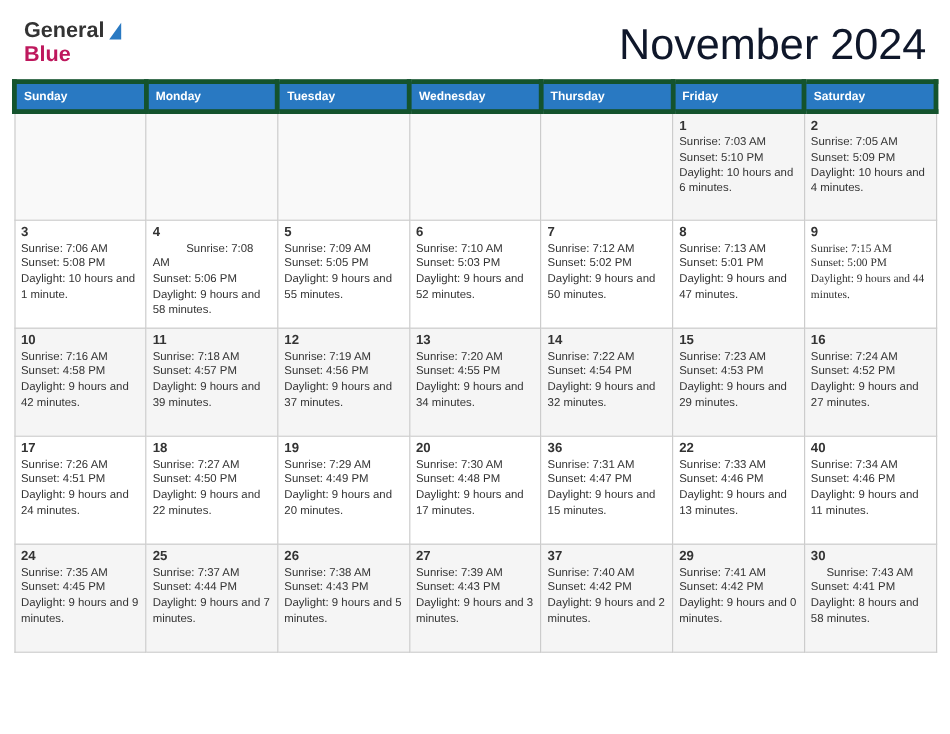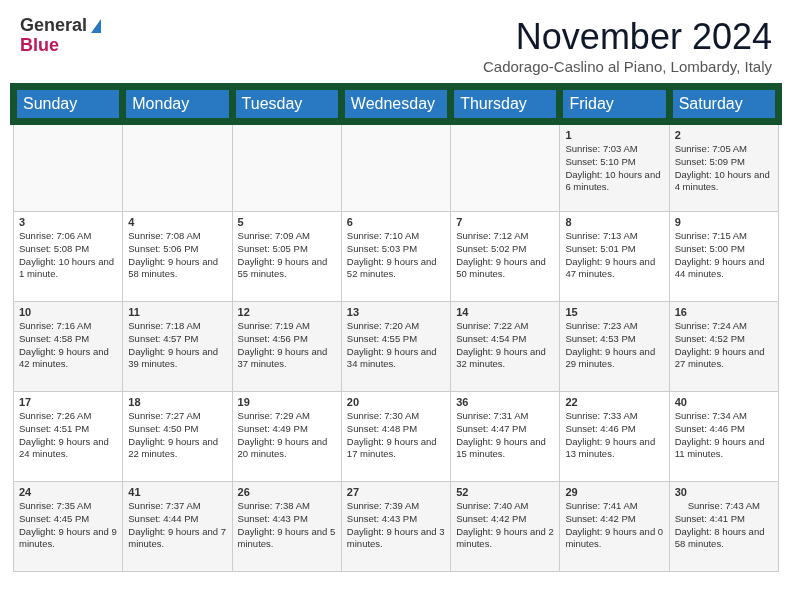--- a/index.html
+++ b/index.html
@@ -53,24 +53,24 @@
     .cal-wrap {
       padding: 0 10px 10px 10px;
     }
     table {
       width: 100%;
       border-collapse: collapse;
     }
     thead tr th {
       background-color: #2979c2;
       color: #fff;
-      font-size: 16px;
-      font-weight: normal;
+      font-size: 10px;
+      font-weight: bold;
       padding: 5px 6px;
-      border: 7px solid #14532d;
+      border: 4px solid #14532d;
       text-align: left;
     }
     tbody tr td {
       vertical-align: top;
       border: 1px solid #ccc;
       padding: 4px 5px;
       font-size: 10px;
       color: #333;
       width: 14.28%;
       min-height: 80px;
@@ -104,21 +104,20 @@
 <div class="header">
   <div class="logo">
     <div class="logo-row">
       <span class="logo-general">General</span>
       <span class="logo-icon"></span>
     </div>
     <span class="logo-blue">Blue</span>
   </div>
   <div class="title-block">
     <div class="month-title">November 2024</div>
-    <div class="subtitle">Cadorago-Caslino al Piano, Lombardy, Italy</div>
   </div>
 </div>
 
 <div class="cal-wrap">
   <table>
     <thead>
       <tr>
       <th>Sunday</th>
           <th>Monday</th>
           <th>Tuesday</th>
@@ -139,36 +138,36 @@
 Sunset: 5:10 PM
 Daylight: 10 hours and 6 minutes.</span></td>
           <td><span class="day-num">2</span><span class="day-info" style="white-space: pre-line;">Sunrise: 7:05 AM
 Sunset: 5:09 PM
 Daylight: 10 hours and 4 minutes.</span></td>
         </tr>
         <tr>
           <td><span class="day-num">3</span><span class="day-info" style="white-space: pre-line;">Sunrise: 7:06 AM
 Sunset: 5:08 PM
 Daylight: 10 hours and 1 minute.</span></td>
-          <td><span class="day-num">4</span><span class="day-info" style="white-space: pre-line;">Sunrise: 7:08 AM
+          <td><span class="day-num">4</span><span class="day-info" style="white-space: pre-line; margin-left: 28px;">Sunrise: 7:08 AM
 Sunset: 5:06 PM
 Daylight: 9 hours and 58 minutes.</span></td>
           <td><span class="day-num">5</span><span class="day-info" style="white-space: pre-line;">Sunrise: 7:09 AM
 Sunset: 5:05 PM
 Daylight: 9 hours and 55 minutes.</span></td>
           <td><span class="day-num">6</span><span class="day-info" style="white-space: pre-line;">Sunrise: 7:10 AM
 Sunset: 5:03 PM
 Daylight: 9 hours and 52 minutes.</span></td>
           <td><span class="day-num">7</span><span class="day-info" style="white-space: pre-line;">Sunrise: 7:12 AM
 Sunset: 5:02 PM
 Daylight: 9 hours and 50 minutes.</span></td>
           <td><span class="day-num">8</span><span class="day-info" style="white-space: pre-line;">Sunrise: 7:13 AM
 Sunset: 5:01 PM
 Daylight: 9 hours and 47 minutes.</span></td>
-          <td><span class="day-num">9</span><span class="day-info" style="white-space: pre-line;">Sunrise: 7:15 AM
+          <td><span class="day-num">9</span><span class="day-info" style="white-space: pre-line; font-family: Liberation Serif, serif;">Sunrise: 7:15 AM
 Sunset: 5:00 PM
 Daylight: 9 hours and 44 minutes.</span></td>
         </tr>
         <tr>
           <td><span class="day-num">10</span><span class="day-info" style="white-space: pre-line;">Sunrise: 7:16 AM
 Sunset: 4:58 PM
 Daylight: 9 hours and 42 minutes.</span></td>
           <td><span class="day-num">11</span><span class="day-info" style="white-space: pre-line;">Sunrise: 7:18 AM
 Sunset: 4:57 PM
 Daylight: 9 hours and 39 minutes.</span></td>
@@ -208,30 +207,30 @@
 Sunset: 4:46 PM
 Daylight: 9 hours and 13 minutes.</span></td>
           <td><span class="day-num">40</span><span class="day-info" style="white-space: pre-line;">Sunrise: 7:34 AM
 Sunset: 4:46 PM
 Daylight: 9 hours and 11 minutes.</span></td>
         </tr>
         <tr>
           <td><span class="day-num">24</span><span class="day-info" style="white-space: pre-line;">Sunrise: 7:35 AM
 Sunset: 4:45 PM
 Daylight: 9 hours and 9 minutes.</span></td>
-          <td><span class="day-num">41</span><span class="day-info" style="white-space: pre-line;">Sunrise: 7:37 AM
+          <td><span class="day-num">25</span><span class="day-info" style="white-space: pre-line;">Sunrise: 7:37 AM
 Sunset: 4:44 PM
 Daylight: 9 hours and 7 minutes.</span></td>
           <td><span class="day-num">26</span><span class="day-info" style="white-space: pre-line;">Sunrise: 7:38 AM
 Sunset: 4:43 PM
 Daylight: 9 hours and 5 minutes.</span></td>
           <td><span class="day-num">27</span><span class="day-info" style="white-space: pre-line;">Sunrise: 7:39 AM
 Sunset: 4:43 PM
 Daylight: 9 hours and 3 minutes.</span></td>
-          <td><span class="day-num">52</span><span class="day-info" style="white-space: pre-line;">Sunrise: 7:40 AM
+          <td><span class="day-num">37</span><span class="day-info" style="white-space: pre-line;">Sunrise: 7:40 AM
 Sunset: 4:42 PM
 Daylight: 9 hours and 2 minutes.</span></td>
           <td><span class="day-num">29</span><span class="day-info" style="white-space: pre-line;">Sunrise: 7:41 AM
 Sunset: 4:42 PM
 Daylight: 9 hours and 0 minutes.</span></td>
           <td><span class="day-num">30</span><span class="day-info" style="white-space: pre-line; margin-left: 13px;">Sunrise: 7:43 AM
 Sunset: 4:41 PM
 Daylight: 8 hours and 58 minutes.</span></td>
         </tr>
       </tbody>

